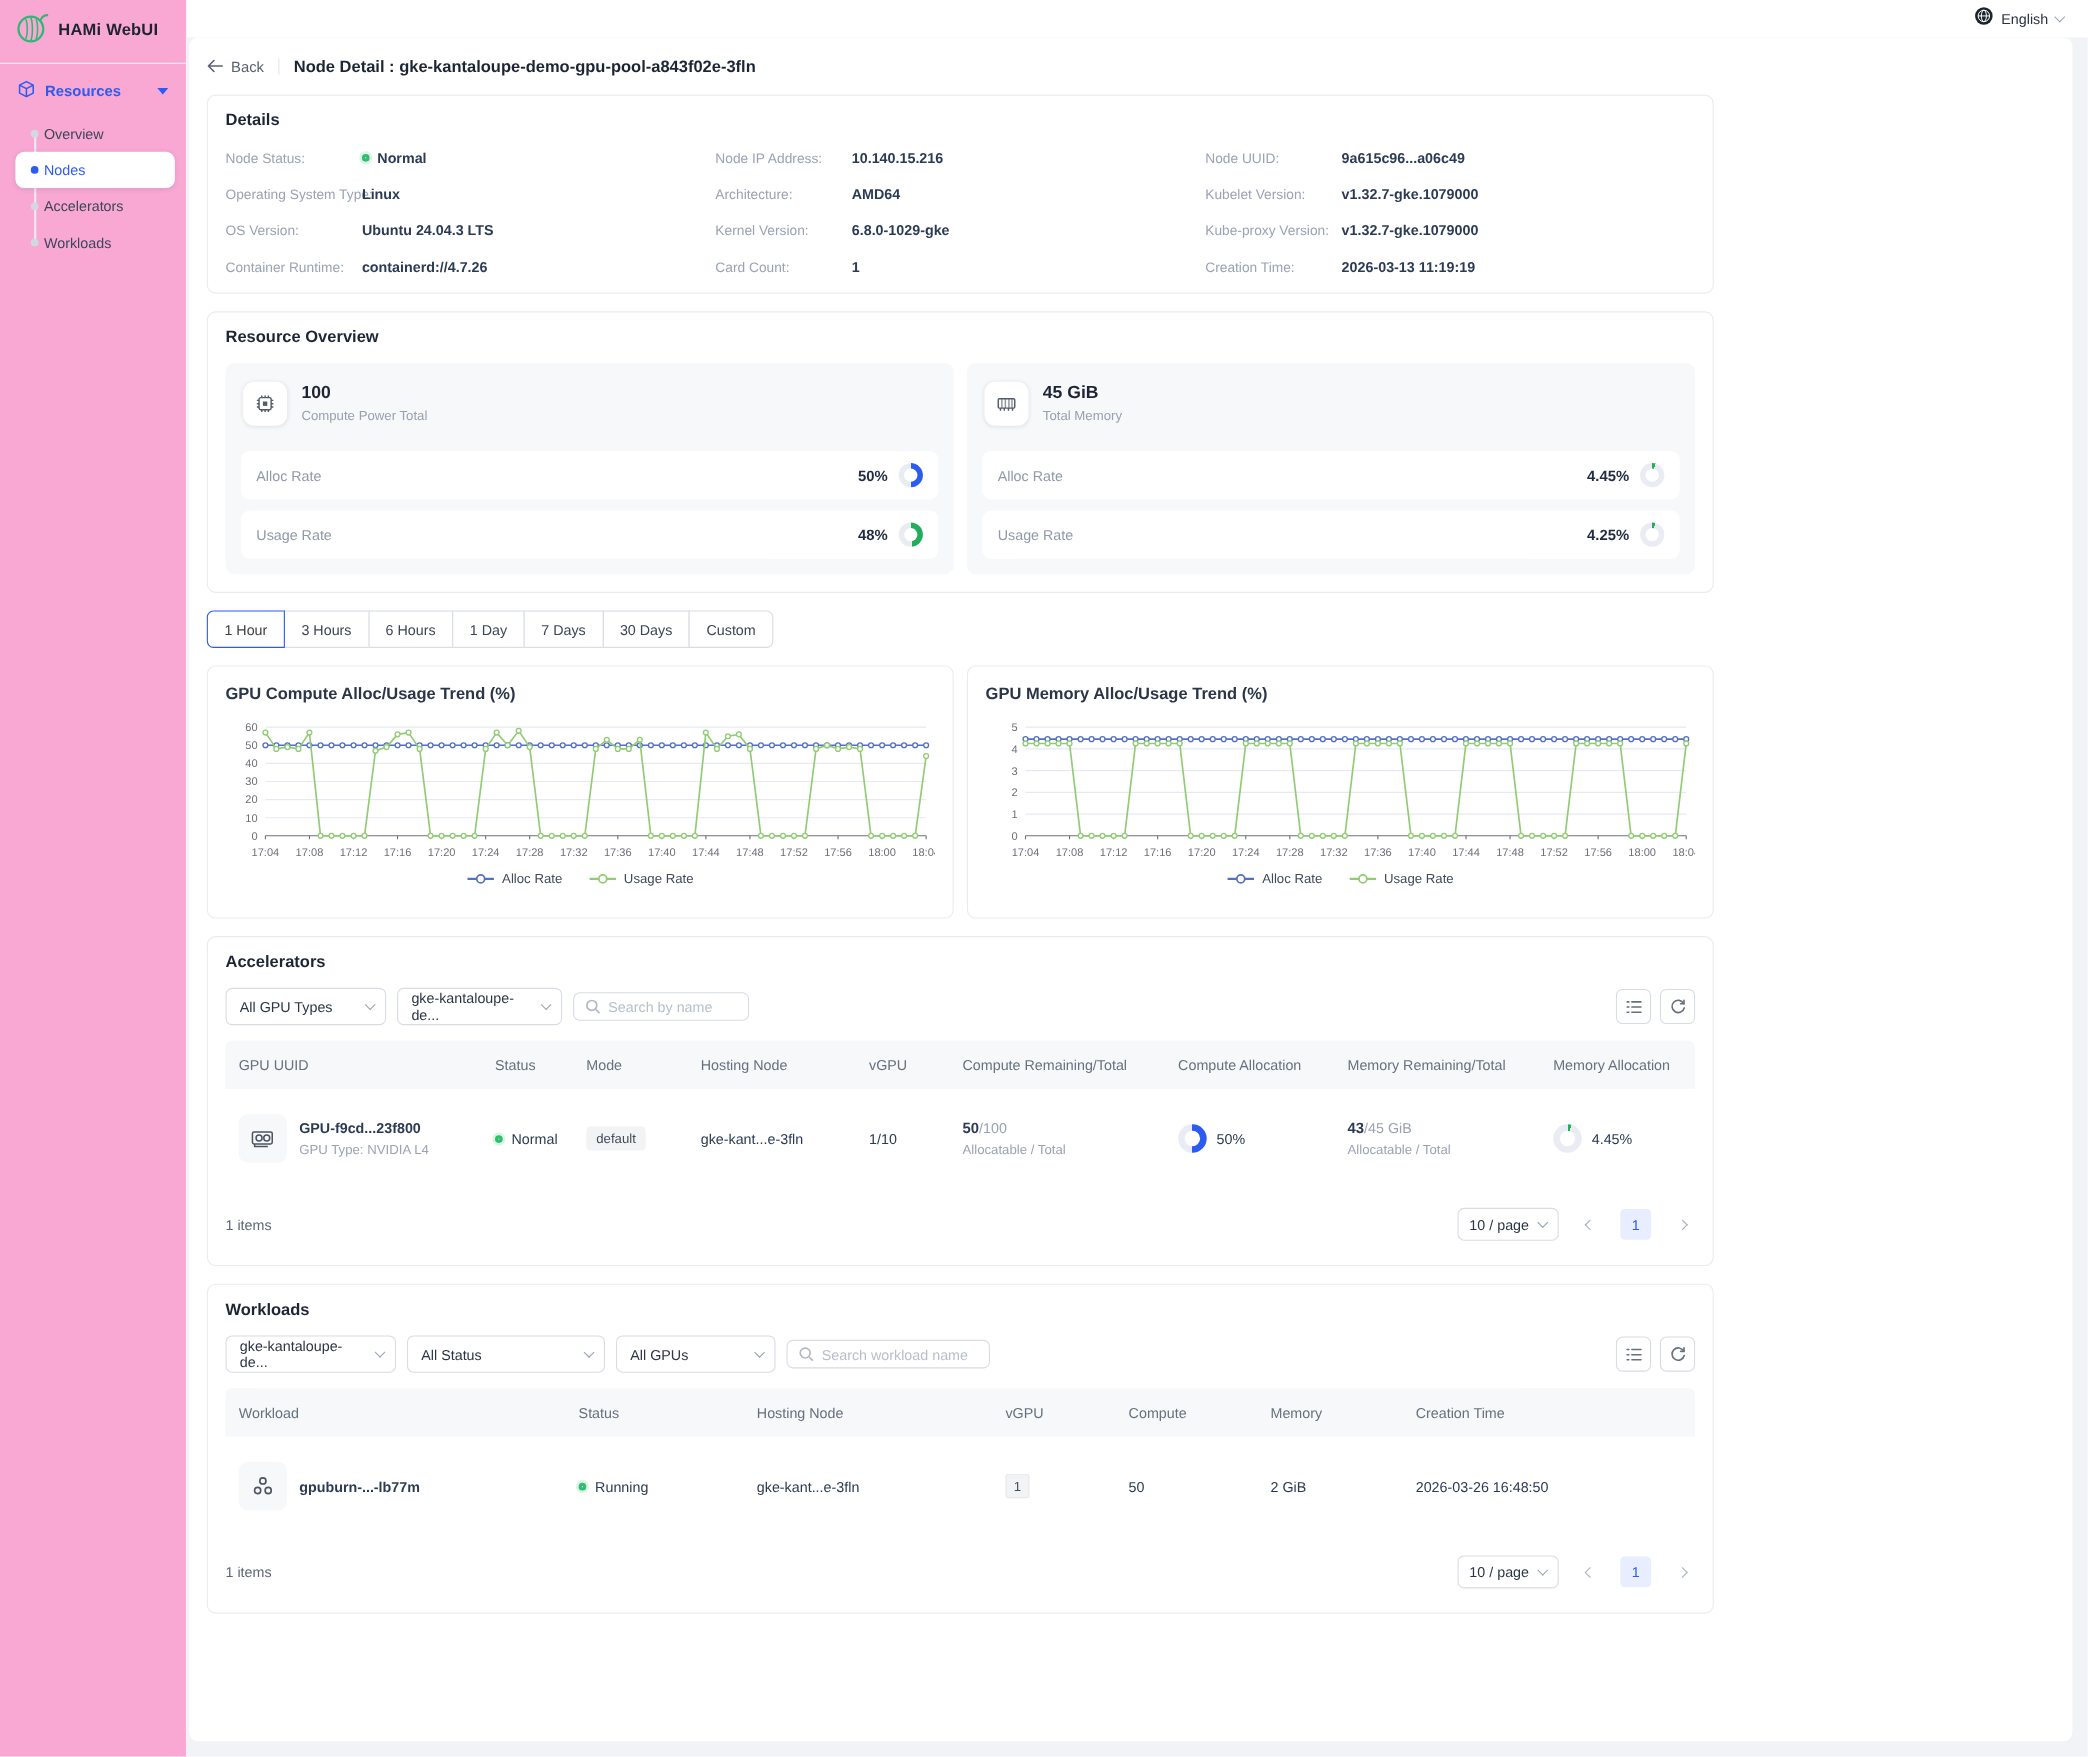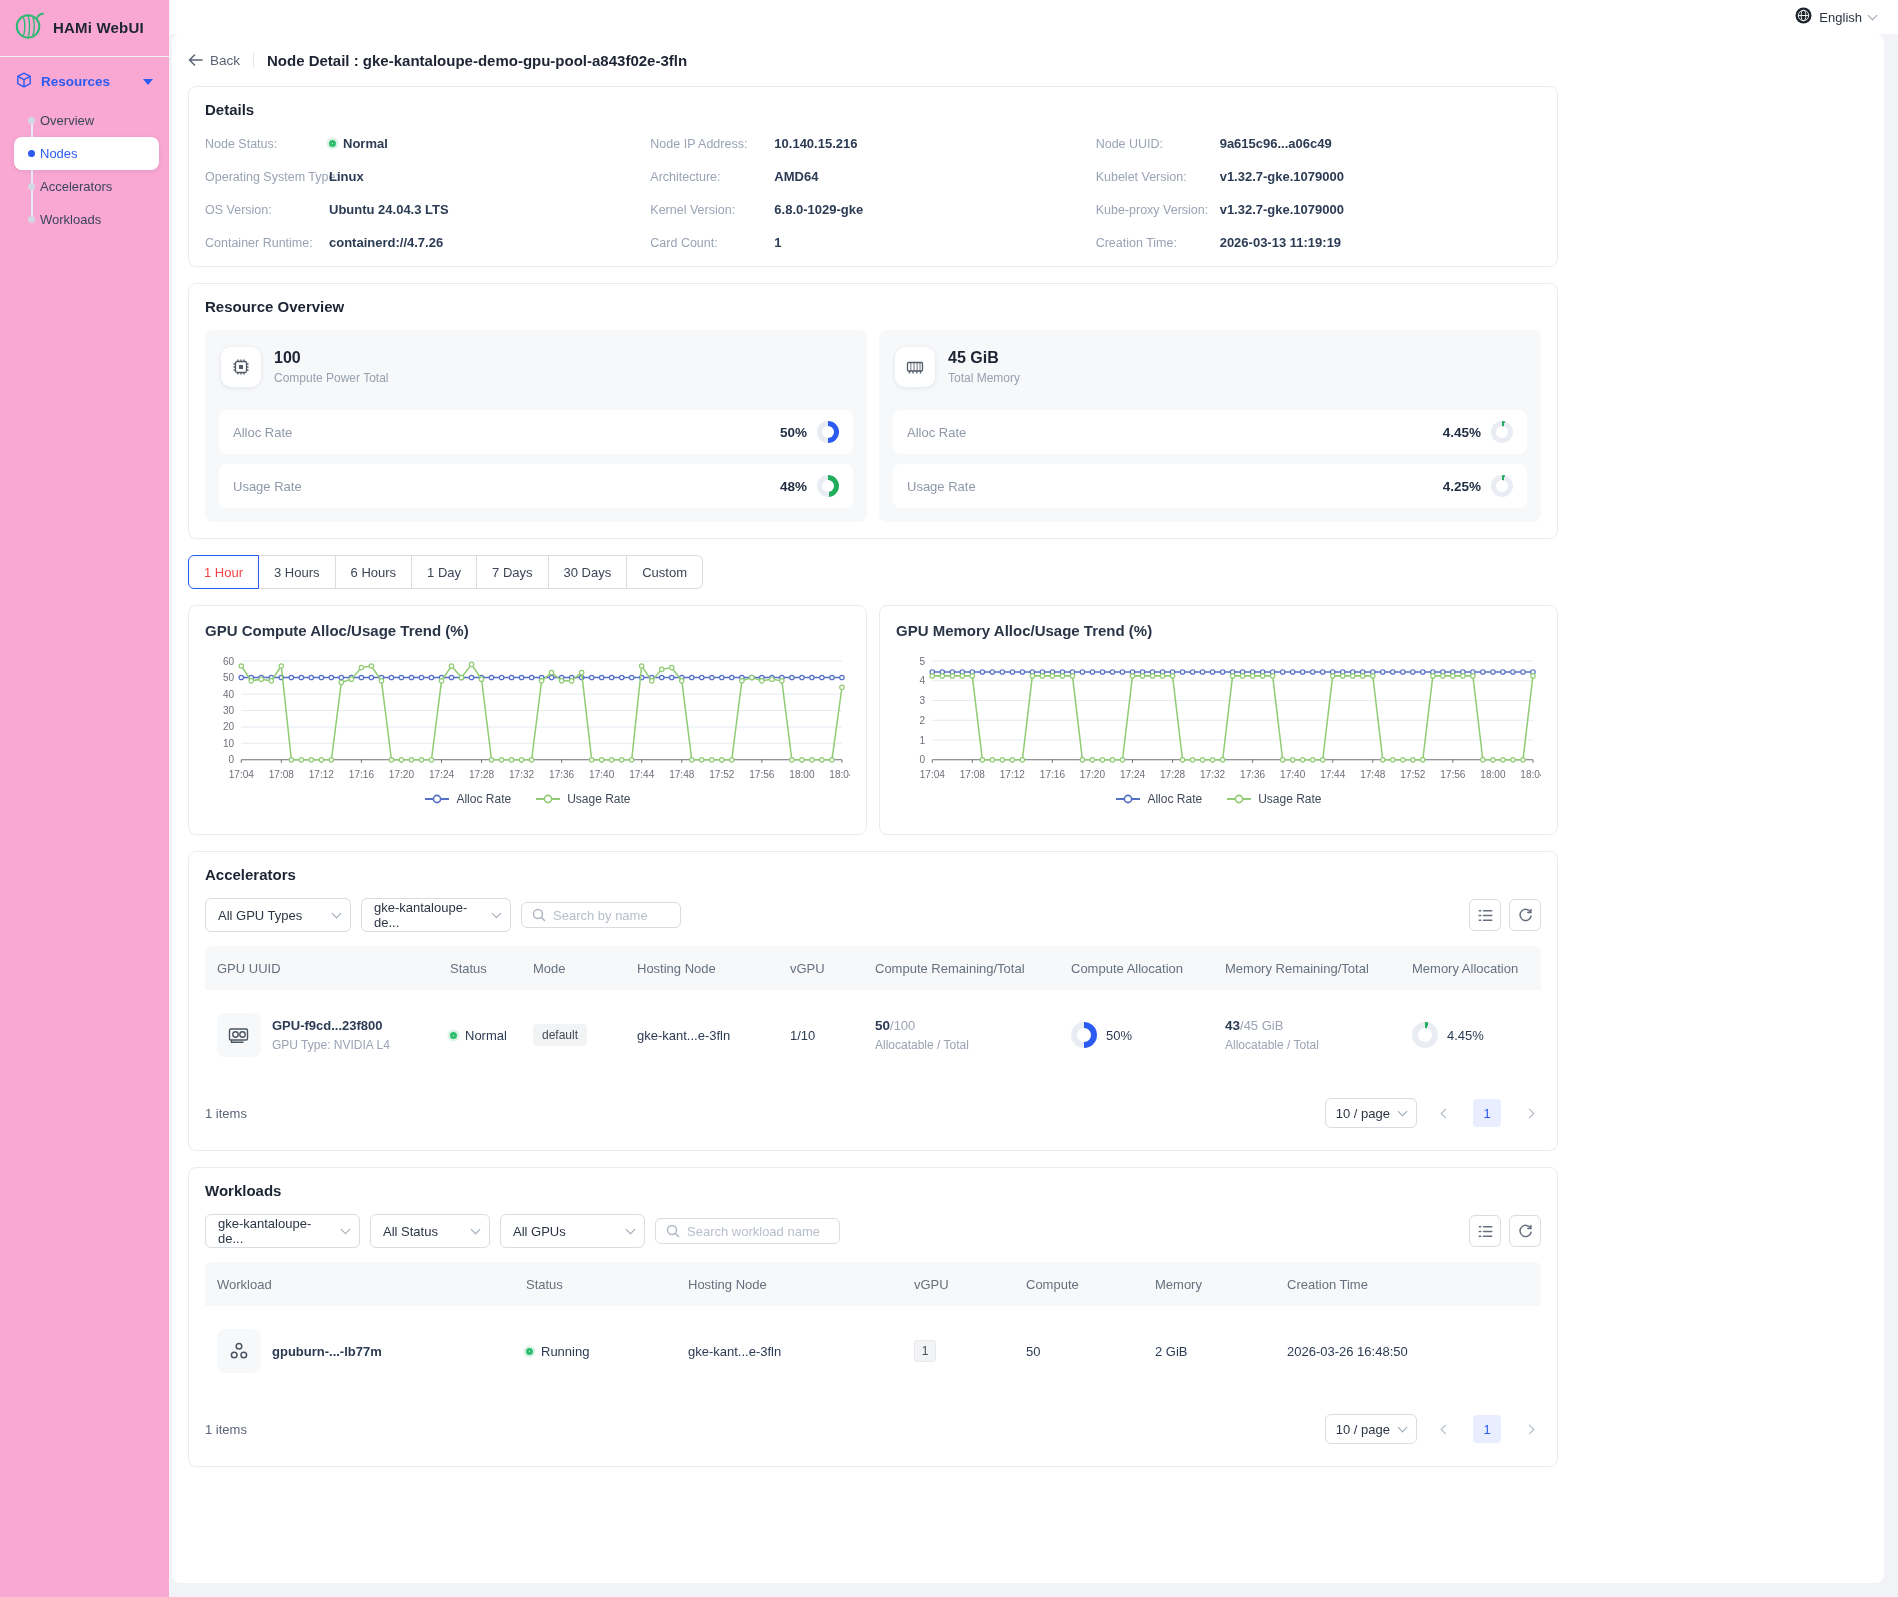--- a/index.html
+++ b/index.html
@@ -56,21 +56,21 @@
   .donut{width:22px;height:22px;border-radius:50%;position:relative;background:#e9edf3}
   .donut::after{content:"";position:absolute;inset:5px;background:#fff;border-radius:50%}
   .donut.md{width:26px;height:26px}
   .donut.md::after{inset:6px}
 
   
   .tabs{display:flex;margin:0 0 16px}
   .tab{height:34px;padding:0 15px;display:flex;align-items:center;background:#fff;border:1px solid #d8dce3;margin-left:-1px;font-size:13px;color:#3c4656;cursor:pointer;position:relative}
   .tab:first-child{border-radius:6px 0 0 6px;margin-left:0}
   .tab:last-child{border-radius:0 6px 6px 0}
-  .tab.active{border-color:#2b5bf0;color:#ef4444;z-index:1}
+  .tab.active{border-color:#2b5bf0;color:#404040;z-index:1}
 
   
   .charts-grid{display:grid;grid-template-columns:1fr 1fr;gap:12px;margin-bottom:16px}
   .chart-card{border:1px solid #e9ebf0;border-radius:8px;padding:16px 16px 28px;background:#fff}
   .chart-title{font-size:15px;font-weight:bold;color:#2a3547;margin-bottom:14px}
   .chart-box svg{display:block;width:100%}
   svg text{font-family:"Liberation Sans",sans-serif}
   .legend{display:flex;justify-content:center;gap:24px;margin-top:8px;font-size:12px;color:#404a58}
   .lg-item{display:flex;align-items:center;gap:6px}
 
@@ -808,21 +808,21 @@
           </div>
         </section>
 
         <section class="card" style="margin-bottom:0">
           <div class="card-title">Workloads</div>
           <div class="filter-row">
             <span class="select" style="width:155px">
                 <span>gke-kantaloupe-de...</span>
                 <span class="chev"></span>
               </span>
-            <span class="select" style="width:120px">
+            <span class="select" style="width:180px">
                 <span>All Status</span>
                 <span class="chev"></span>
               </span>
             <span class="select" style="width:145px">
                 <span>All GPUs</span>
                 <span class="chev"></span>
               </span>
             <span class="search" style="width:185px">
               <svg width="14" height="14" viewBox="0 0 14 14" fill="none" stroke="#b0b8c4" stroke-width="1.5">
                   <circle cx="6" cy="6" r="4.5"></circle>

